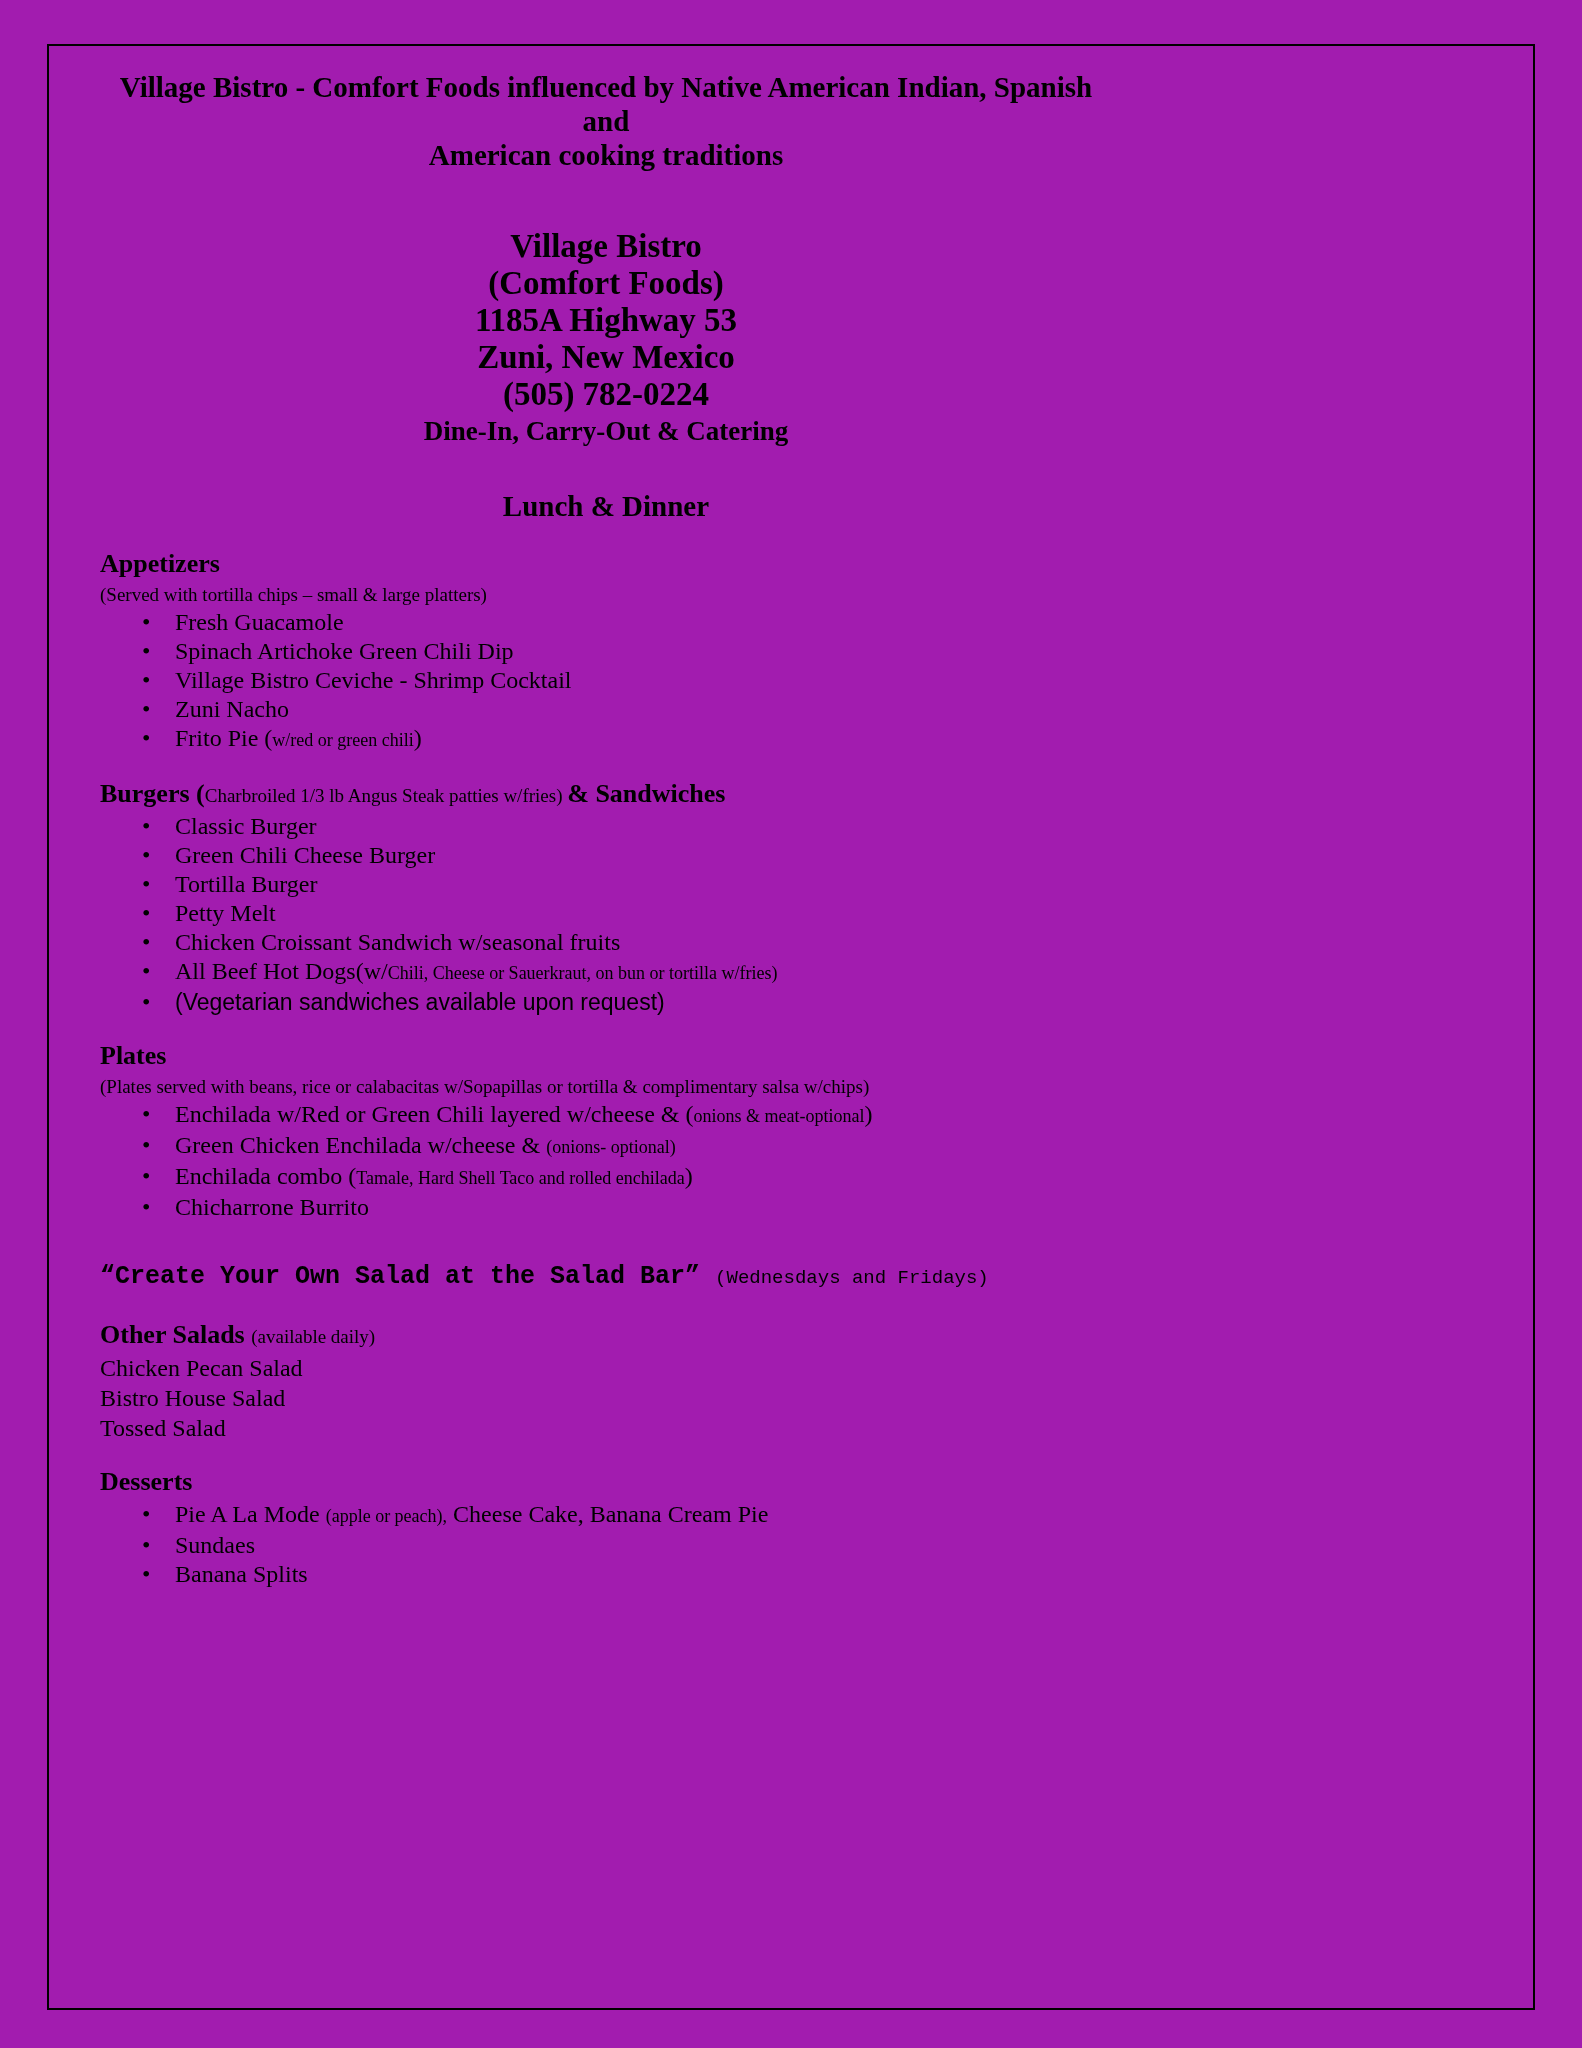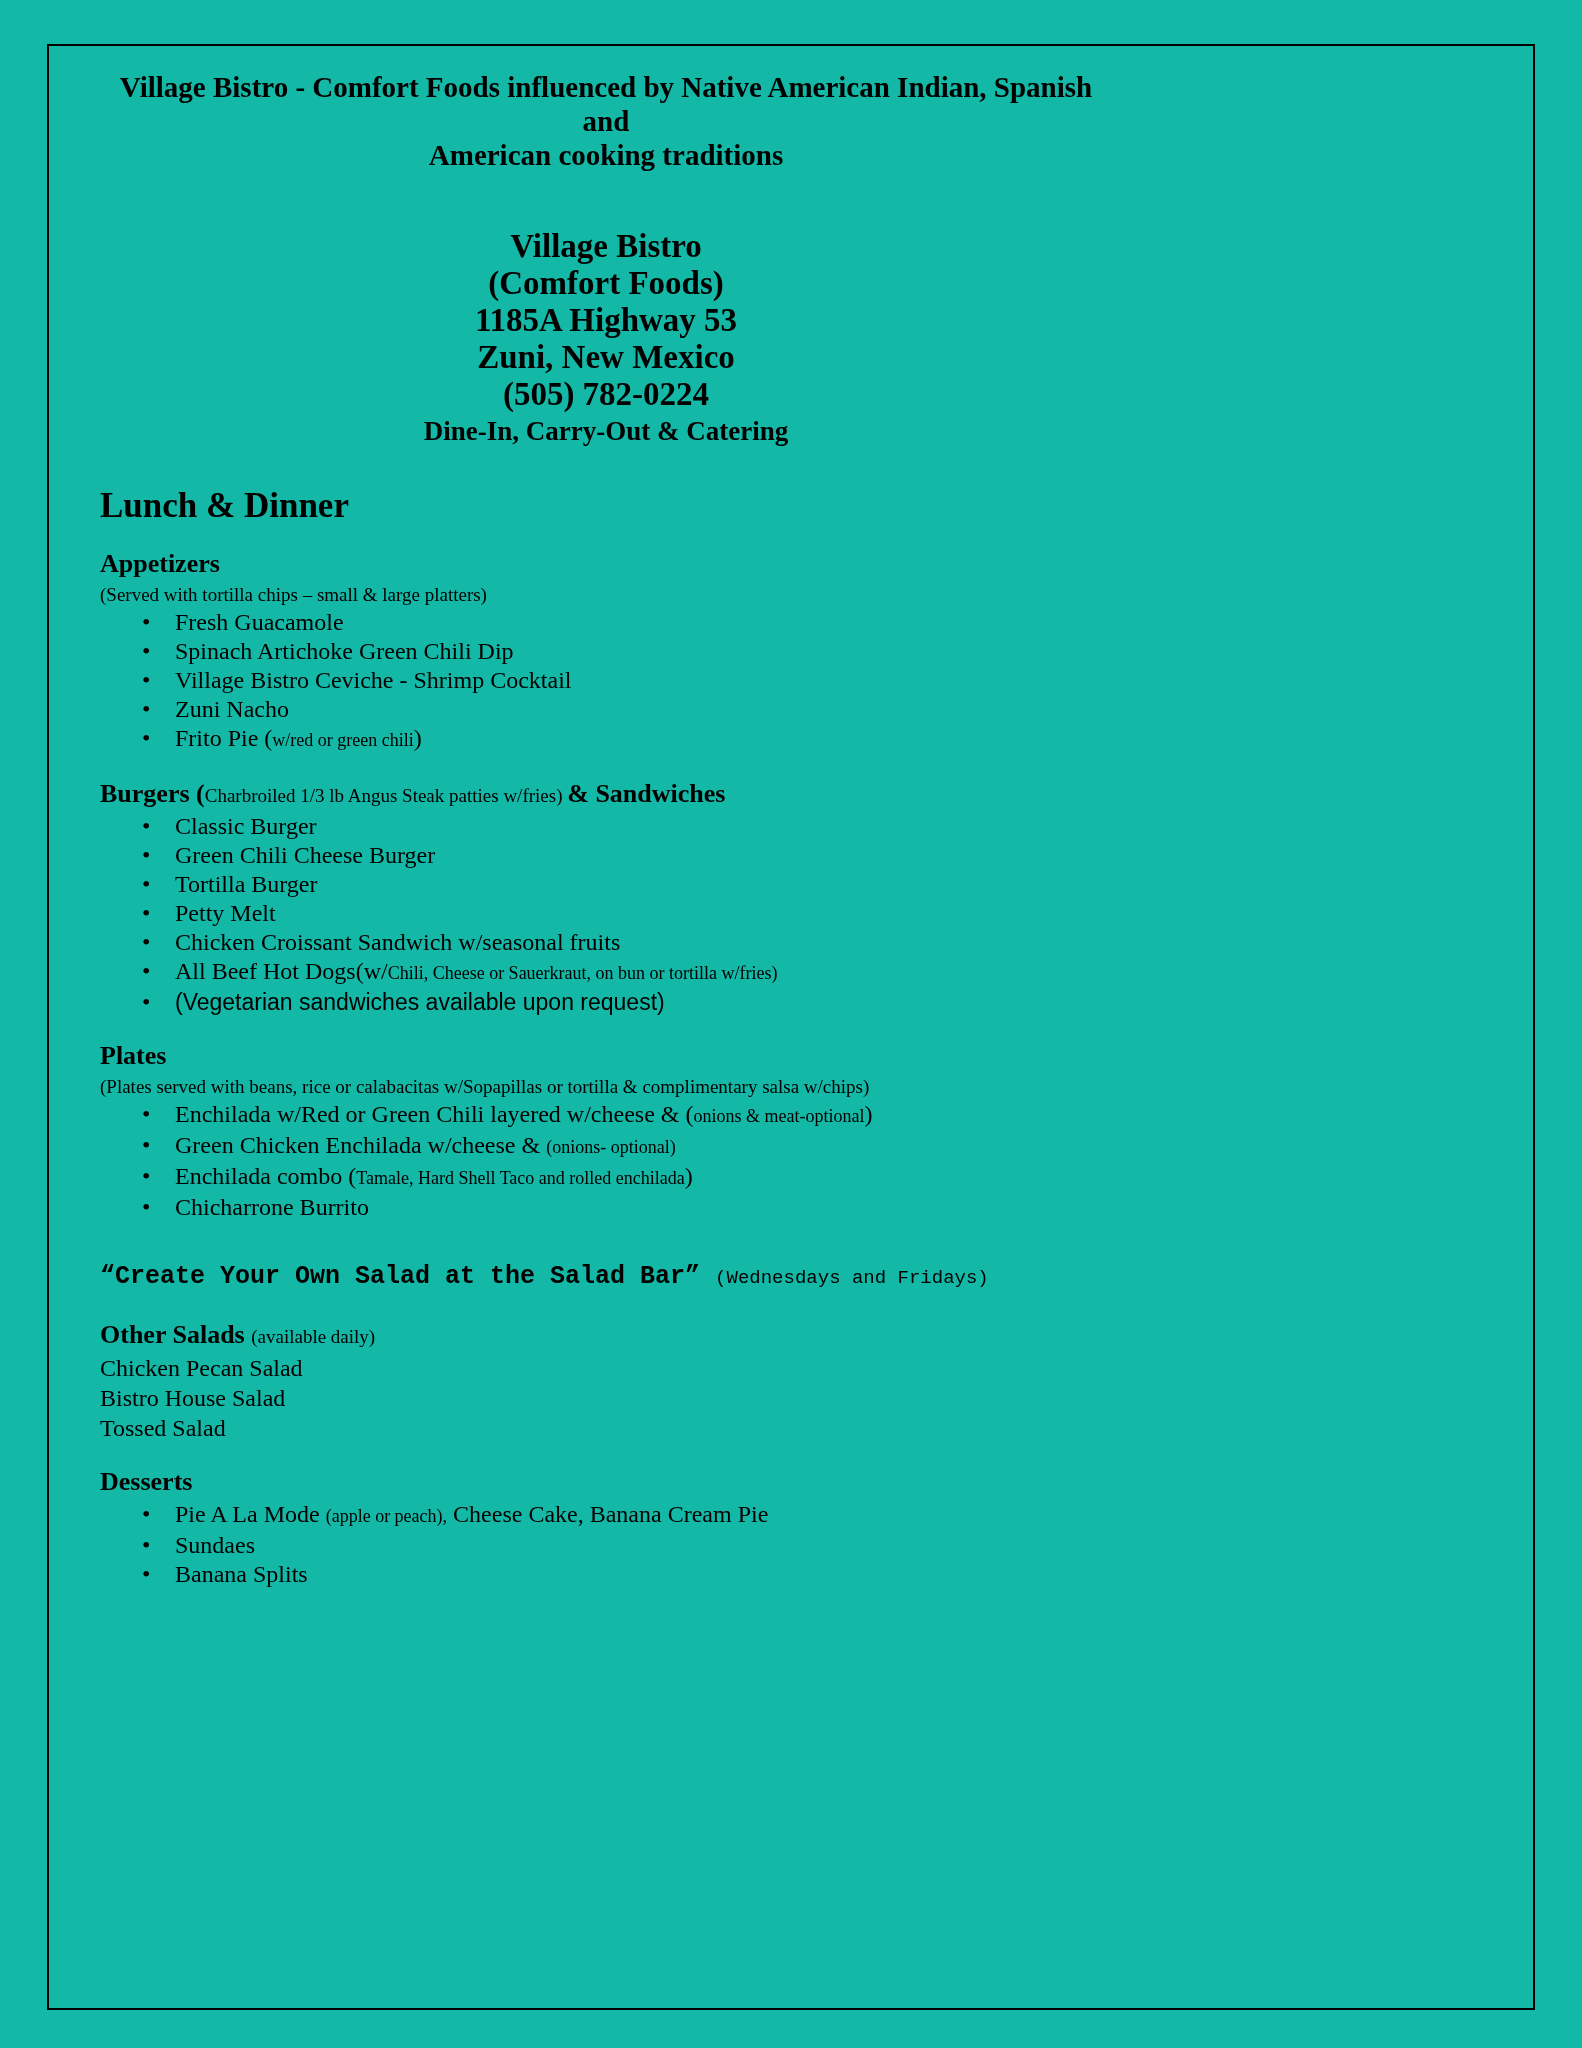--- a/index.html
+++ b/index.html
@@ -1,42 +1,42 @@
 <!DOCTYPE html>
 <html><head>
 <meta charset="utf-8">
 <style>
   * { margin: 0; padding: 0; box-sizing: border-box; }
   html, body { background: #ffffff; }
   .page {
     position: relative;
     width: 1582px;
     height: 2048px;
-    background: #14b8a6;
+    background: #a21caf;
     color: #000000;
     font-family: "Liberation Serif", "DejaVu Serif", serif;
     margin: 0 auto;
     overflow: hidden;
   }
   .page-border {
     position: absolute;
     left: 47px; top: 44px; right: 47px; bottom: 38px;
     border: 2px solid #000000;
   }
   .content {
     position: absolute;
     left: 100px;
     top: 70px;
     width: 1012px;
   }
   .doc-title { text-align: center; font-weight: bold; font-size: 29px; line-height: 34px; }
   .center-block { text-align: center; font-weight: bold; margin-top: 56px; }
   .biz-line { font-size: 33px; line-height: 37px; }
   .biz-services { font-size: 27px; line-height: 36px; }
-  .menu-title { text-align: left; font-weight: bold; font-size: 35px; line-height: 34px; margin-top: 40px; }
+  .menu-title { text-align: center; font-weight: bold; font-size: 29px; line-height: 34px; margin-top: 40px; }
 
   .menu-section { margin-top: 24px; }
   .sec-appetizers { margin-top: 26px; }
   .sec-salad-bar { margin-top: 40px; font-family: Liberation Mono, monospace; }
   .sec-other-salads { margin-top: 26px; }
 
   .section-heading { line-height: 30px; }
   .hp-heading { font-size: 26px; font-weight: bold; }
   .hp-heading-small { font-size: 25px; font-weight: bold; }
   .hp-small { font-size: 19px; font-weight: normal; }

